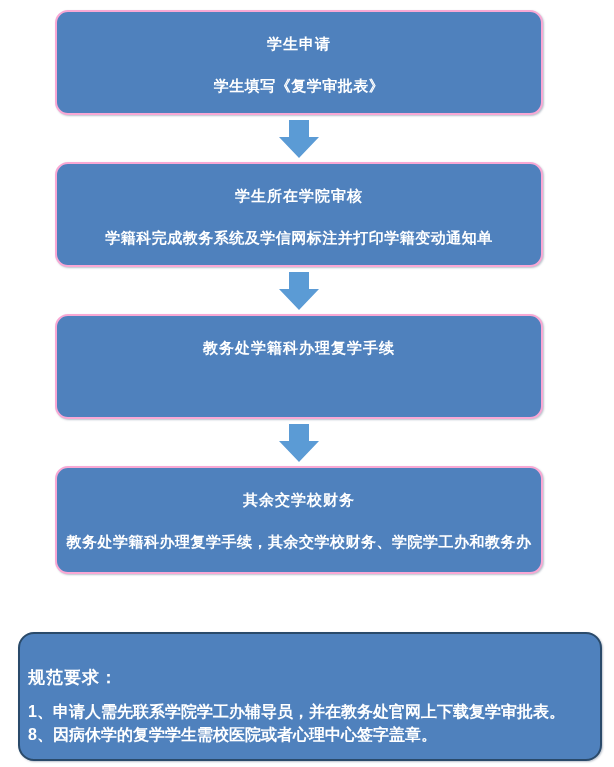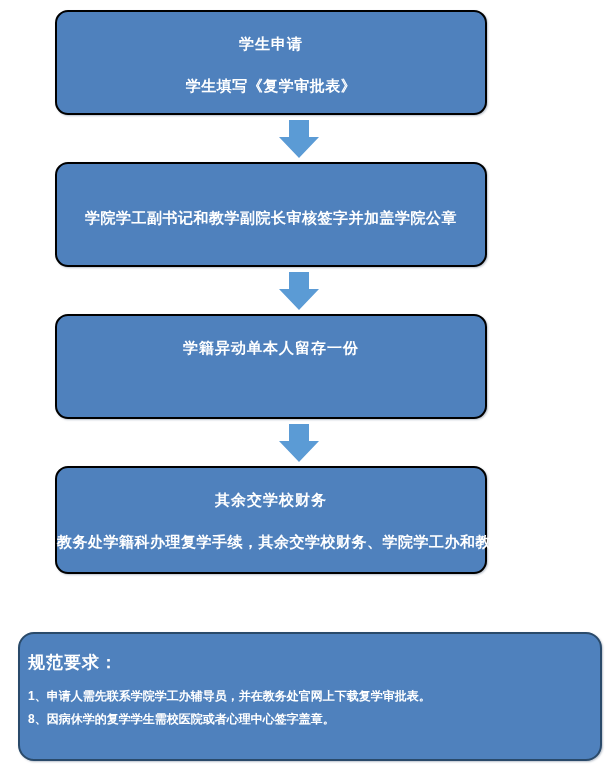--- a/index.html
+++ b/index.html
@@ -18,24 +18,24 @@
     left: 55px;
     top: 10px;
     width: 488px;
     display: flex;
     flex-direction: column;
     align-items: stretch;
   }
 
   .step {
     box-sizing: border-box;
-    width: 432px;
+    width: 488px;
     height: 105px;
     background: #4f81bd;
-    border: 2px solid #000000;
+    border: 2px solid #f9a8d4;
     border-radius: 13px;
     color: #ffffff;
     text-align: center;
     padding-top: 22px;
     box-shadow: 1px 1px 2px rgba(60, 80, 110, 0.35);
   }
   .step.tall { height: 108px; }
 
   .step-title {
     font-size: 15px;
@@ -66,34 +66,34 @@
     position: absolute;
     box-sizing: border-box;
     left: 18px;
     top: 632px;
     width: 584px;
     height: 129px;
     background: #4f81bd;
     border: 2px solid #2a4a6a;
     border-radius: 16px;
     color: #ffffff;
-    padding: 19px 14px 0 8px;
+    padding: 34px 14px 0 8px;
     box-shadow: 1px 1px 2px rgba(60, 80, 110, 0.35);
   }
 
   .notes-title {
     font-size: 17px;
     font-weight: bold;
     line-height: 20px;
     letter-spacing: 1px;
     margin-bottom: 12px;
   }
 
   .notes-item {
-    font-size: 12px;
+    font-size: 16px;
     font-weight: bold;
     line-height: 23px;
     white-space: nowrap;
   }
 </style>
 </head>
 <body>
 
 <div class="page">
 
@@ -104,31 +104,32 @@
       <div class="step-subtitle">学生填写《复学审批表》</div>
     </div>
 
     <div class="arrow-wrap">
       <svg width="42" height="38" viewBox="0 0 42 38" aria-hidden="true">
         <polygon points="11,0 31,0 31,17 41,17 21,38 1,17 11,17" fill="#5b9bd5"></polygon>
       </svg>
     </div>
 
     <div class="step">
-      <div class="step-subtitle">学院学工副书记和教学副院长审核签字并加盖学院公章</div>
+      <div class="step-title">学生所在学院审核</div>
+      <div class="step-subtitle">学籍科完成教务系统及学信网标注并打印学籍变动通知单</div>
     </div>
 
     <div class="arrow-wrap">
       <svg width="42" height="38" viewBox="0 0 42 38" aria-hidden="true">
         <polygon points="11,0 31,0 31,17 41,17 21,38 1,17 11,17" fill="#5b9bd5"></polygon>
       </svg>
     </div>
 
     <div class="step">
-      <div class="step-title">学籍异动单本人留存一份</div>
+      <div class="step-title">教务处学籍科办理复学手续</div>
     </div>
 
     <div class="arrow-wrap">
       <svg width="42" height="38" viewBox="0 0 42 38" aria-hidden="true">
         <polygon points="11,0 31,0 31,17 41,17 21,38 1,17 11,17" fill="#5b9bd5"></polygon>
       </svg>
     </div>
 
     <div class="step tall">
       <div class="step-title">其余交学校财务</div>

